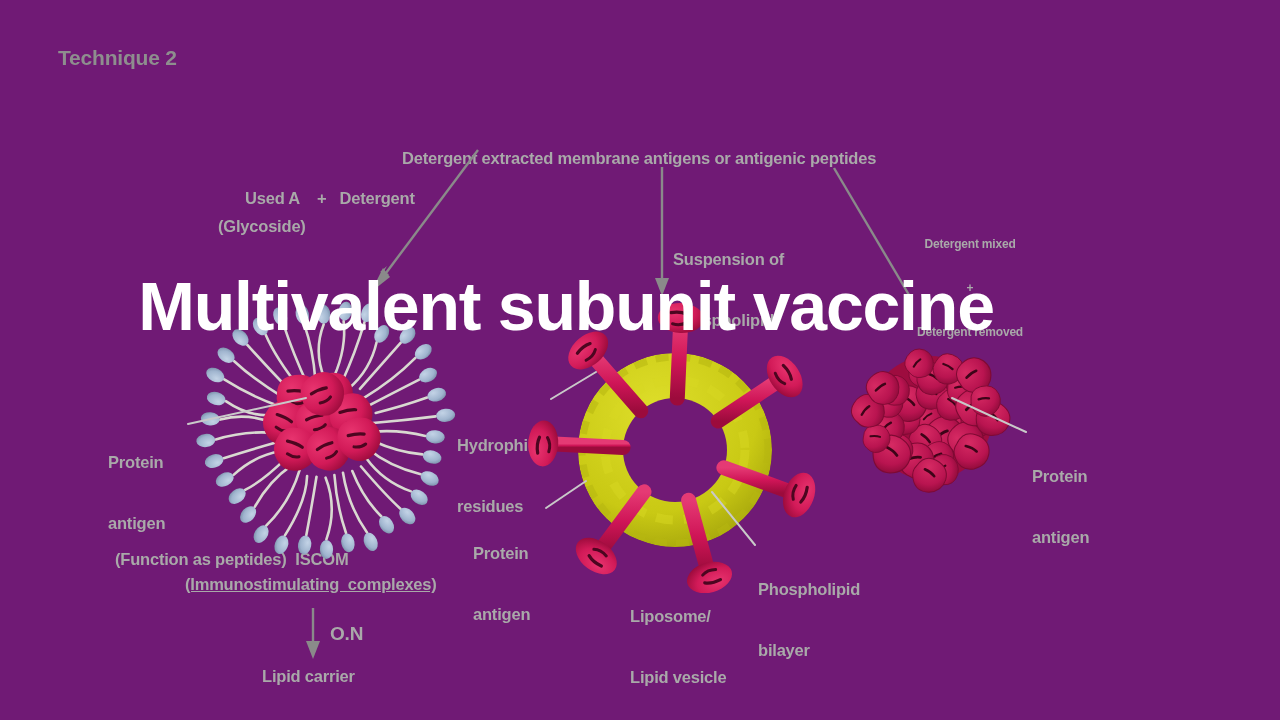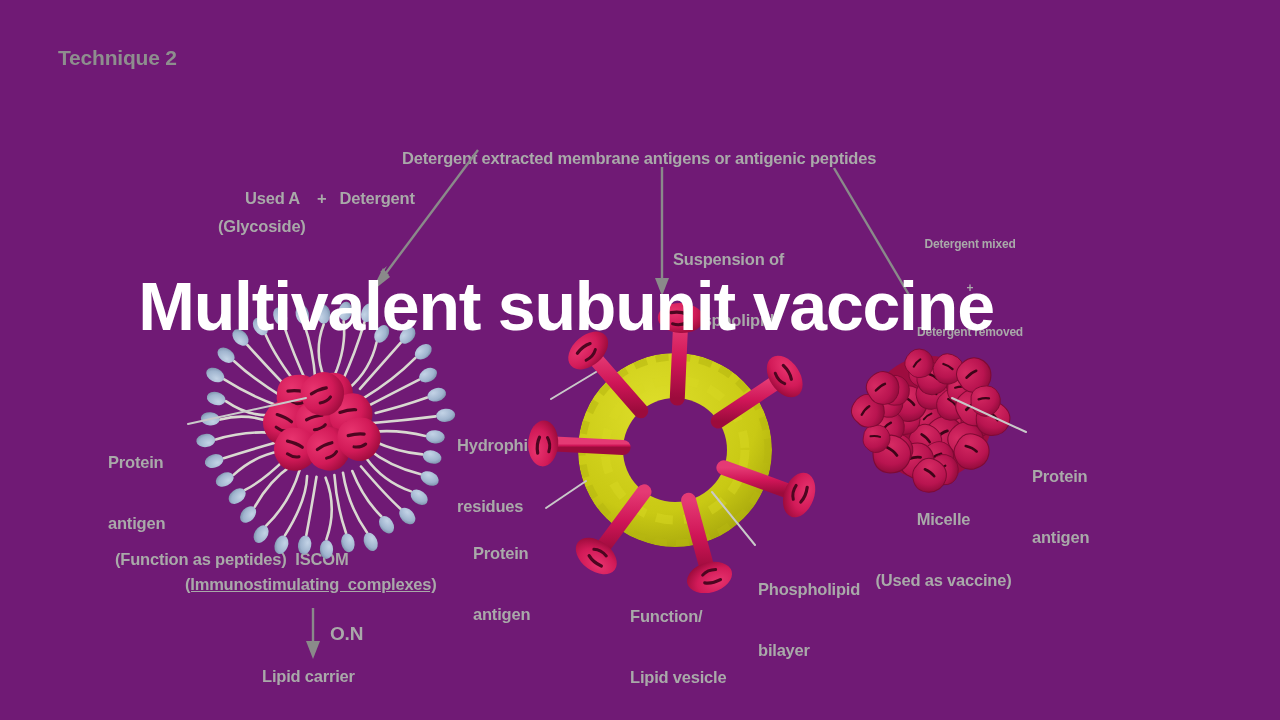--- a/index.html
+++ b/index.html
@@ -585,33 +585,29 @@
     <div>Hydrophilic</div>
     <div>residues</div>
   </div>
 
   <div class="lbl" id="liposome-protein-label">
     <div>Protein</div>
     <div>antigen</div>
   </div>
 
   <div class="lbl" id="liposome-caption">
-    <div>Function/</div>
+    <div>Liposome/</div>
     <div>Lipid vesicle</div>
     
   </div>
 
   <div class="lbl" id="phospholipid-bilayer-label">
     <div>Phospholipid</div>
     <div>bilayer</div>
   </div>
 
   <div class="lbl" id="micelle-protein-label">
     <div>Protein</div>
     <div>antigen</div>
   </div>
 
-  <div class="lbl" id="micelle-caption">
-    <div>Micelle</div>
-    <div>(Used as vaccine)</div>
-  </div>
 
 </div>
 
 </body></html>

